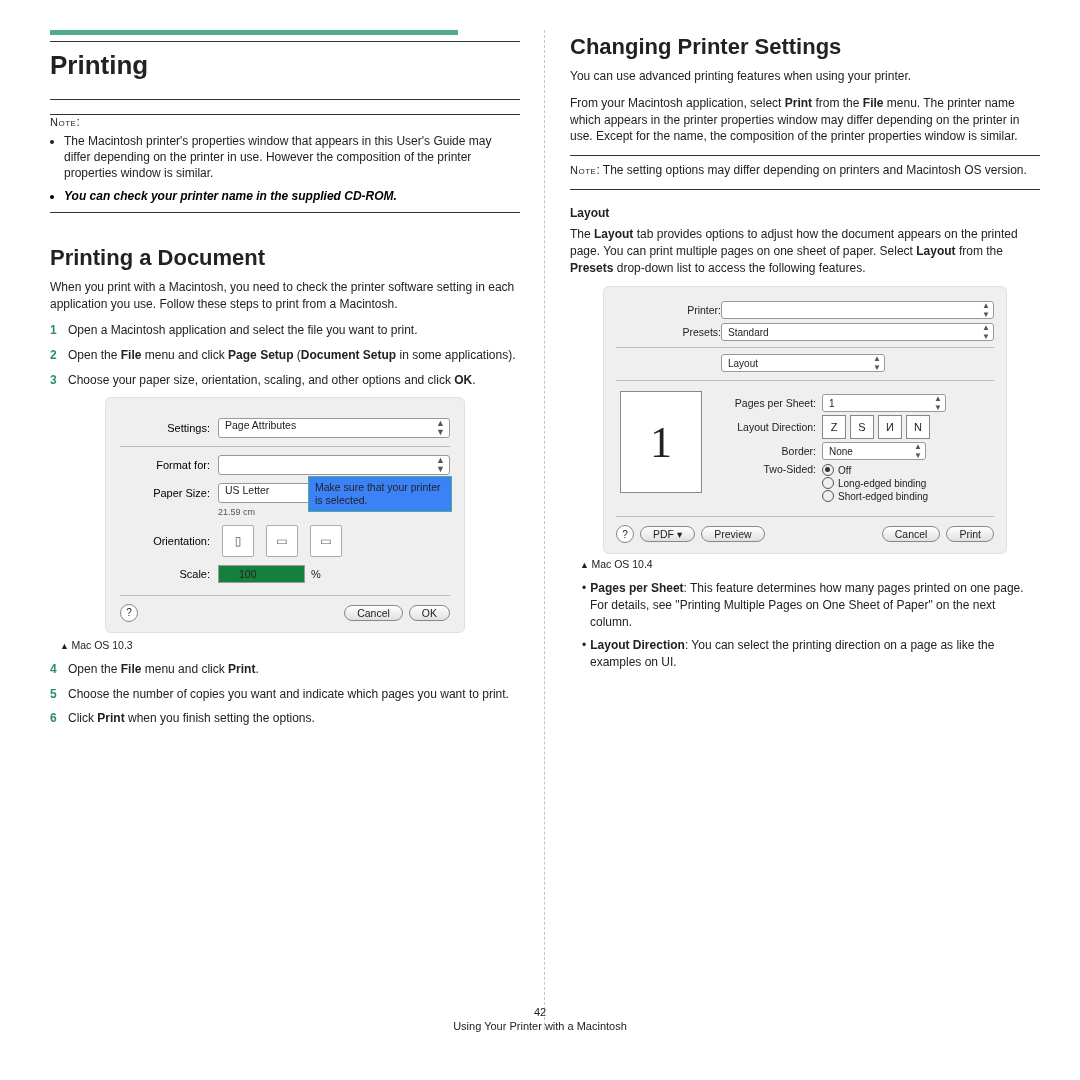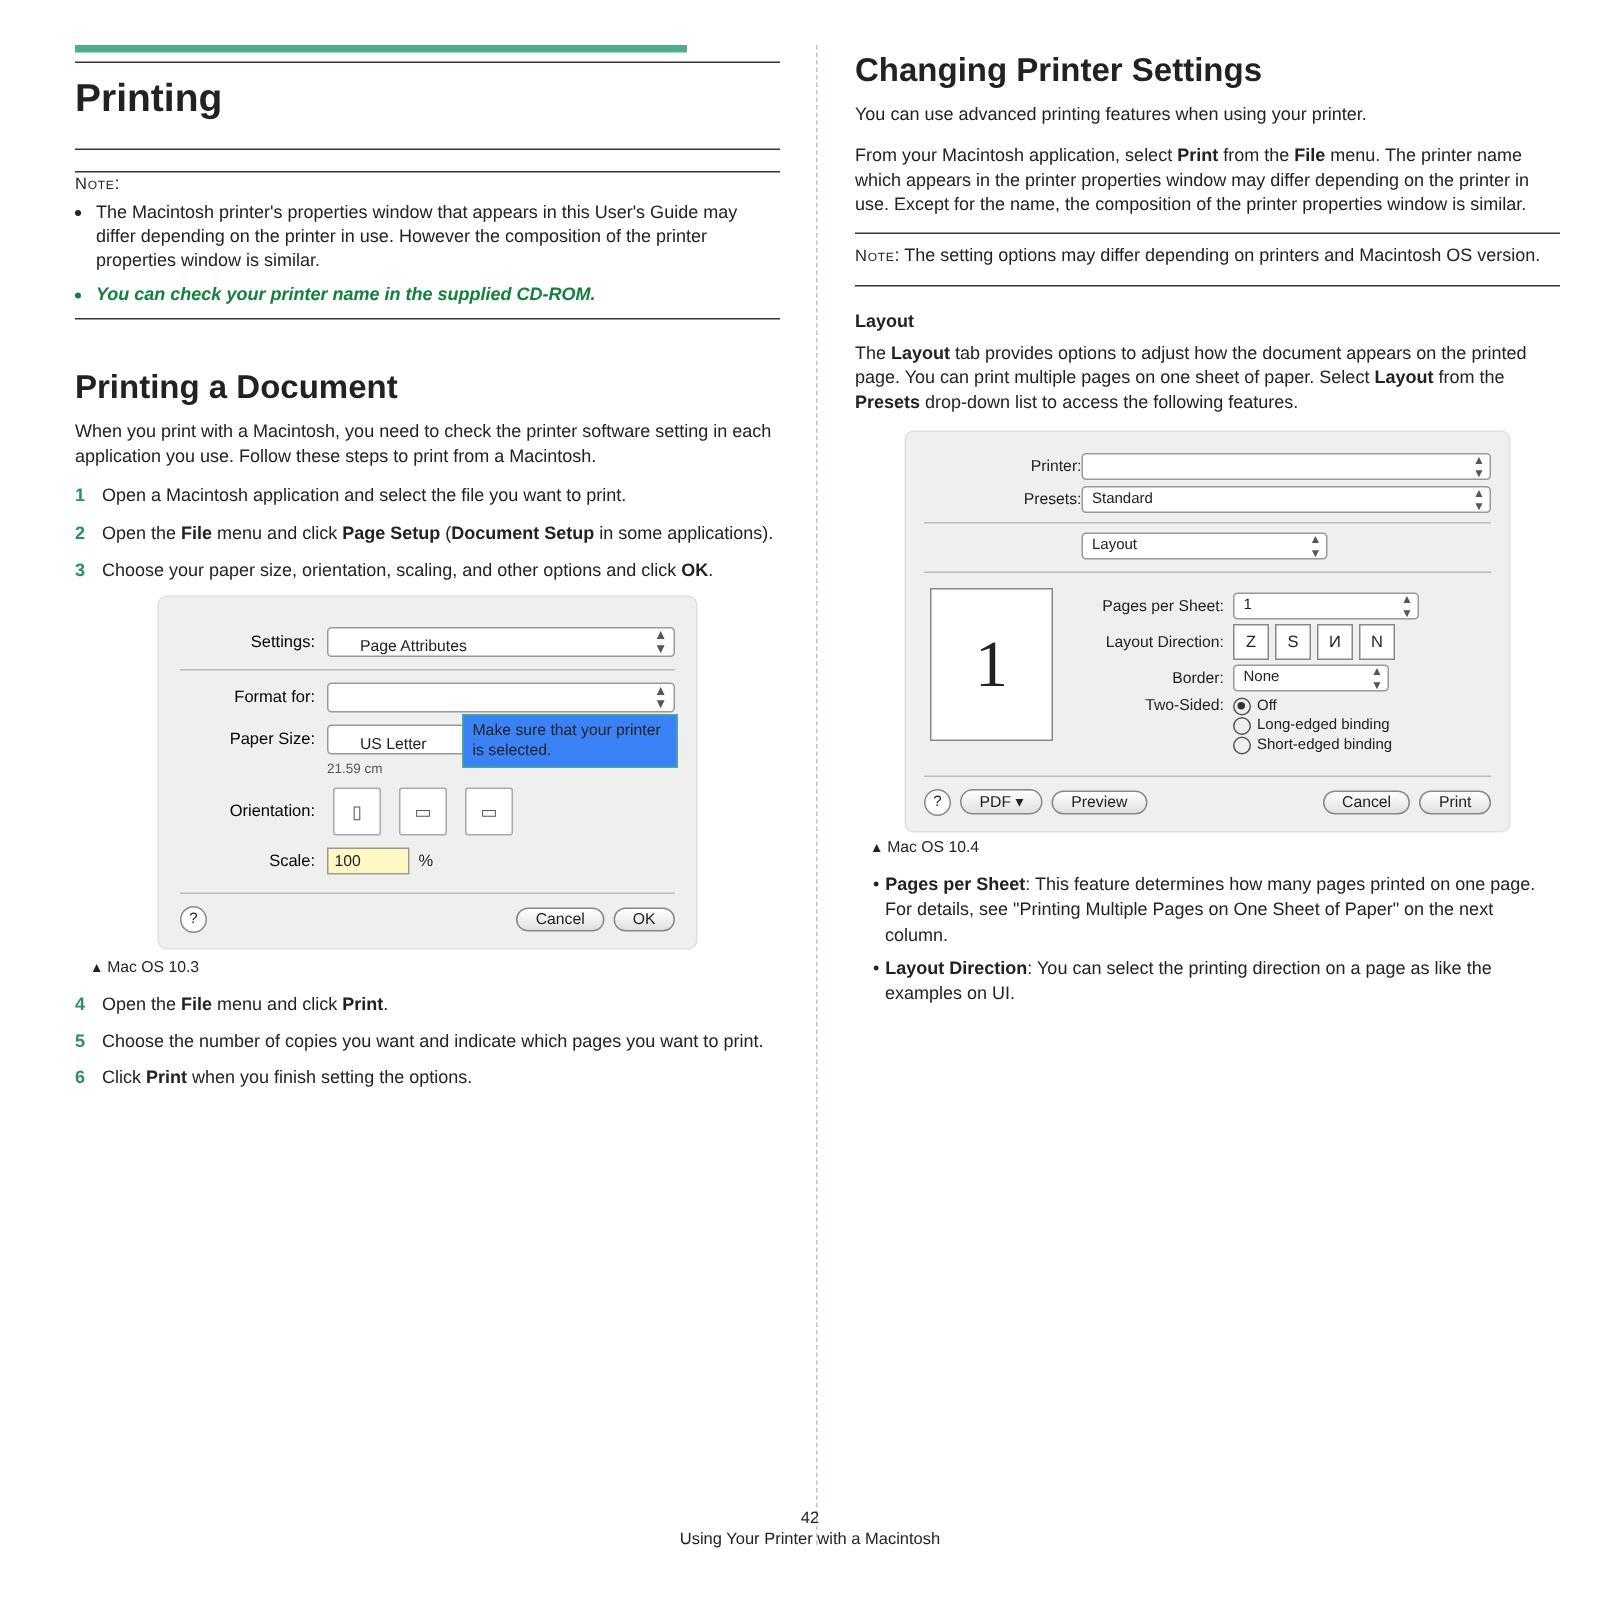--- a/index.html
+++ b/index.html
@@ -8,32 +8,32 @@
 .divider{width:1px;border-left:1px dashed #b9cac6;margin:0 4px}
 .top-bar{height:5px;background:#4fac8f;width:408px;margin-bottom:6px}
 .hr{border:0;border-top:1.5px solid #333;margin:0 0 8px 0}
 .thin-hr{border:0;border-top:1px solid #333;margin:0}
 h1{font-size:26px;font-weight:bold;margin:6px 0 18px 0}
 h2{font-size:22px;font-weight:bold;margin:4px 0 8px 0}
 h3{font-size:12px;font-weight:bold;margin:16px 0 6px 0}
 .note-label{font-variant:small-caps;font-weight:normal;font-size:11px;letter-spacing:0.5px}
 .note-box ul{margin:4px 0 0 0;padding:0 0 0 14px}
 .note-box li{margin-bottom:6px;line-height:1.35}
-.italic-green{color:#15803d;font-style:italic;font-weight:bold}
+.italic-green{color:#000000;font-style:italic;font-weight:bold}
 .para{line-height:1.4;margin:6px 0 10px 0}
 ol.steps{list-style:none;margin:6px 0;padding:0}
 ol.steps>li{display:flex;margin-bottom:8px;line-height:1.4}
 ol.steps .num{color:#2a8d6e;font-weight:bold;width:18px;flex-shrink:0}
 ol.steps .txt{flex:1}
 .dialog{background:#efefef;border:1px solid #e0e0e0;border-radius:6px;padding:12px 14px 10px 14px;margin:6px auto 6px auto;font-size:11px;width:330px;position:relative}
 .drow{display:flex;align-items:center;margin:8px 0}
 .dlabel{width:90px;text-align:right;padding-right:8px;color:#000}
-.dselect{flex:1;background:#fff;border:1px solid #999;border-radius:3px;height:18px;display:flex;align-items:flex-end;padding:0 21px;position:relative;font-size:10.5px}
+.dselect{flex:1;background:#fff;border:1px solid #999;border-radius:3px;height:18px;display:flex;align-items:flex-start;padding:0 6px;position:relative;font-size:10.5px}
 .dselect .arrows{position:absolute;right:4px;font-size:9px;color:#555;line-height:1}
-.dtext{width:45px;background:#fef9c3;border:1px solid #999;height:16px;padding:0 4px;font-size:10.5px;display:flex;align-items:center}
+.dtext{width:45px;background:#15803d;border:1px solid #999;height:16px;padding:0 20px;font-size:10.5px;display:flex;align-items:center}
 .orient-row{display:flex;gap:12px;padding-left:4px}
 .orient-btn{width:30px;height:30px;background:#fff;border:1px solid #aaa;border-radius:2px;display:flex;align-items:center;justify-content:center;font-size:12px;color:#555}
 .callout{position:absolute;background:#3b82f6;border:1px solid #4fac8f;padding:4px 6px;font-size:10.5px;line-height:1.25;width:130px;right:12px;top:78px}
 .dialog-footer{display:flex;justify-content:flex-end;gap:6px;border-top:1px solid #bbb;padding-top:8px;margin-top:12px;align-items:center}
 .dialog-footer .help{margin-right:auto;border:1px solid #888;border-radius:10px;width:16px;height:16px;display:flex;align-items:center;justify-content:center;font-size:10px;background:#fff}
 .pill-btn{background:linear-gradient(#fff,#e0e0e0);border:1px solid #888;border-radius:10px;padding:1px 12px;font-size:10.5px}
 .caption{font-size:10.5px;margin:4px 0 10px 10px;color:#222}
 .caption::before{content:"▲ ";font-size:9px}
 .dialog2{background:#efefef;border:1px solid #e0e0e0;border-radius:6px;padding:10px 12px;margin:6px auto 4px auto;font-size:10.5px;width:378px}
 .d2-top{display:flex;align-items:center;margin:4px 0}

